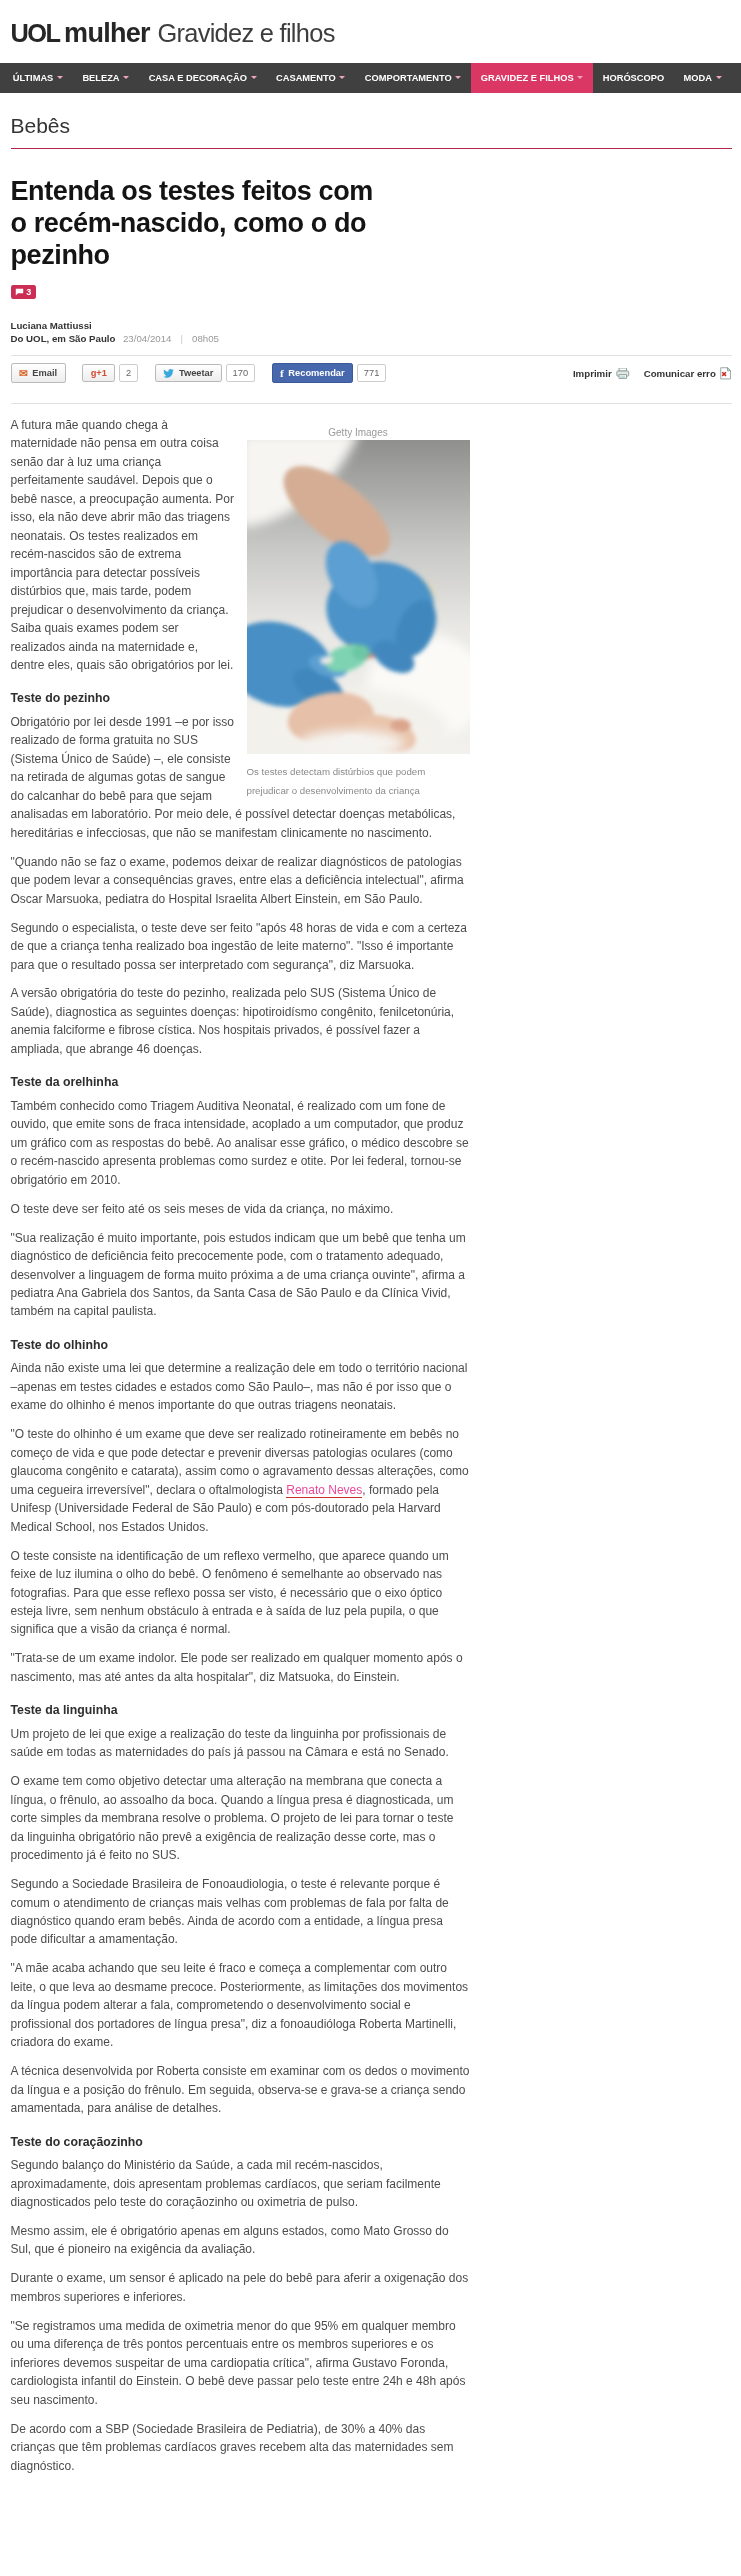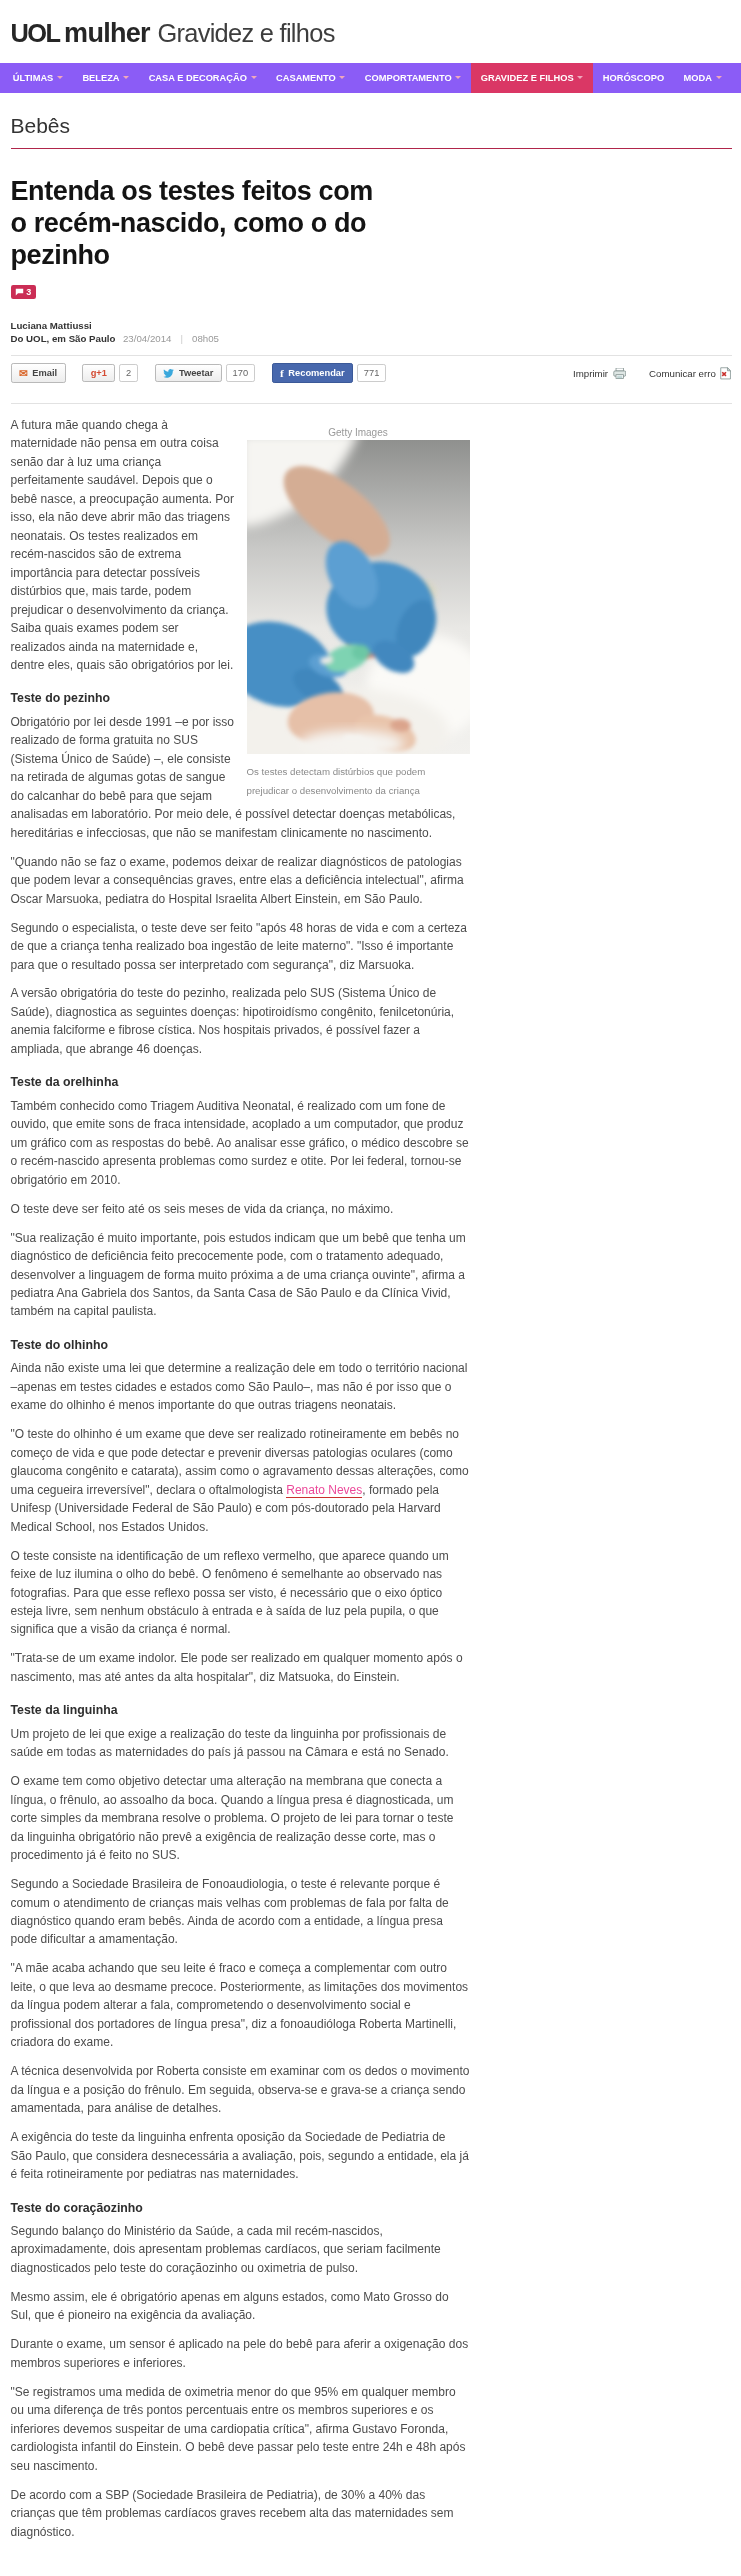--- a/index.html
+++ b/index.html
@@ -7,21 +7,21 @@
   body {
     width:742px; min-height:2576px; margin:0 auto;
     font-family:"Liberation Sans", sans-serif;
     color:#4c4c4c;
   }
   .masthead { padding:18px 10.5px 13.5px 10.5px; }
   .logo-uol { font-size:25.4px; font-weight:bold; letter-spacing:-1.5px; color:#262626; }
   .logo-mulher { font-size:27px; font-weight:bold; color:#262626; margin-left:4.5px; letter-spacing:-0.7px; }
   .logo-sub { font-size:25.4px; font-weight:normal; color:#3d3d3d; margin-left:7.5px; letter-spacing:-0.7px; }
 
-  .nav { background:#8b5cf6; height:30px; display:flex; align-items:stretch; padding:0 3px; }
+  .nav { background:#404040; height:30px; display:flex; align-items:stretch; padding:0 3px; }
   .nav-item {
     display:flex; align-items:center; padding:0 9.7px; color:#fff;
     font-size:9.3px; font-weight:bold; cursor:pointer; white-space:nowrap;
   }
   .nav-item.active { background:#da3765; }
   .nav-caret { margin-left:3.7px; width:0; height:0; border-left:3px solid transparent;
     border-right:3px solid transparent; border-top:3.7px solid #f0a8bc; }
 
   .wrap { padding:0 10.5px; }
 
@@ -50,21 +50,21 @@
     display:inline-flex; align-items:center; gap:4.5px;
     border:0.7px solid #b9b9b9; border-radius:2.2px; background:linear-gradient(#ffffff,#ededed);
     padding:3px 7.5px; font-size:9.3px; font-weight:bold; color:#444; cursor:pointer;
   }
   .count-box { border:0.7px solid #ccc; border-radius:2.2px; background:#fff; color:#666;
     font-size:9.3px; padding:3px 6px; margin-left:3.7px; }
   .gplus-label { color:#d44b33; font-weight:bold; }
   .fb-btn { background:#4868ad; border-color:#3b5998; color:#fff; }
   .fb-f { font-weight:bold; font-size:11.2px; font-family:"Liberation Serif", serif; }
   .share-gap { width:16.5px; }
-  .share-right { margin-left:auto; display:flex; align-items:center; gap:23px; }
+  .share-right { margin-left:auto; display:flex; align-items:center; gap:14px;font-weight:bold; }
   .tool-link { display:inline-flex; align-items:center; gap:4.5px; font-size:9.7px; color:#333; cursor:pointer; }
 
   .article-body { margin-top:12px; max-width:459px; font-size:12px; line-height:1.54; color:#4c4c4c; }
   .article-body p { margin-bottom:10.5px; }
   .article-body h4 { font-size:12.3px; color:#2e2e2e; margin:15px 0 4.5px 0; }
   .red-link { color:#ec4899; text-decoration:none; border-bottom:1.5px solid #c9302c; cursor:pointer; }
 
   figure.photo { float:right; width:223px; margin:9px 0 4.5px 12px; }
   .credit { text-align:center; font-size:10px; color:#999; margin-bottom:0; }
   .photo-svg { display:block; width:223px; height:314px; }
@@ -261,21 +261,20 @@
       <p>Ainda não existe uma lei que determine a realização dele em todo o território nacional –apenas em testes cidades e estados como São Paulo–, mas não é por isso que o exame do olhinho é menos importante do que outras triagens neonatais.</p>
       <p>"O teste do olhinho é um exame que deve ser realizado rotineiramente em bebês no começo de vida e que pode detectar e prevenir diversas patologias oculares (como glaucoma congênito e catarata), assim como o agravamento dessas alterações, como uma cegueira irreversível", declara o oftalmologista <a class="red-link">Renato Neves</a>, formado pela Unifesp (Universidade Federal de São Paulo) e com pós-doutorado pela Harvard Medical School, nos Estados Unidos.</p>
       <p>O teste consiste na identificação de um reflexo vermelho, que aparece quando um feixe de luz ilumina o olho do bebê. O fenômeno é semelhante ao observado nas fotografias. Para que esse reflexo possa ser visto, é necessário que o eixo óptico esteja livre, sem nenhum obstáculo à entrada e à saída de luz pela pupila, o que significa que a visão da criança é normal.</p>
       <p>"Trata-se de um exame indolor. Ele pode ser realizado em qualquer momento após o nascimento, mas até antes da alta hospitalar", diz Matsuoka, do Einstein.</p>
       <h4>Teste da linguinha</h4>
       <p>Um projeto de lei que exige a realização do teste da linguinha por profissionais de saúde em todas as maternidades do país já passou na Câmara e está no Senado.</p>
       <p>O exame tem como objetivo detectar uma alteração na membrana que conecta a língua, o frênulo, ao assoalho da boca. Quando a língua presa é diagnosticada, um corte simples da membrana resolve o problema. O projeto de lei para tornar o teste da linguinha obrigatório não prevê a exigência de realização desse corte, mas o procedimento já é feito no SUS.</p>
       <p>Segundo a Sociedade Brasileira de Fonoaudiologia, o teste é relevante porque é comum o atendimento de crianças mais velhas com problemas de fala por falta de diagnóstico quando eram bebês. Ainda de acordo com a entidade, a língua presa pode dificultar a amamentação.</p>
       <p>"A mãe acaba achando que seu leite é fraco e começa a complementar com outro leite, o que leva ao desmame precoce. Posteriormente, as limitações dos movimentos da língua  podem alterar a fala, comprometendo o desenvolvimento social e profissional dos portadores de língua presa", diz a fonoaudióloga Roberta Martinelli, criadora do exame.</p>
       <p>A técnica desenvolvida por Roberta consiste em examinar com os dedos o movimento da língua e a posição do frênulo. Em seguida, observa-se e grava-se a criança sendo amamentada, para análise de detalhes.</p>
-      <p>A exigência do teste da linguinha enfrenta oposição da Sociedade de Pediatria de São Paulo, que considera desnecessária a avaliação, pois, segundo a entidade, ela já é feita rotineiramente por pediatras nas maternidades.</p>
       <h4>Teste do coraçãozinho</h4>
       <p>Segundo balanço do Ministério da Saúde, a cada mil recém-nascidos, aproximadamente, dois apresentam problemas cardíacos, que seriam facilmente diagnosticados pelo teste do coraçãozinho ou oximetria de pulso.</p>
       <p>Mesmo assim, ele é obrigatório apenas em alguns estados, como Mato Grosso do Sul, que é pioneiro na exigência da avaliação.</p>
       <p>Durante o exame, um sensor é aplicado na pele do bebê para aferir a oxigenação dos membros superiores e inferiores.</p>
       <p>"Se registramos uma medida de oximetria menor do que 95% em qualquer membro ou uma diferença de três pontos percentuais entre os membros superiores e os inferiores devemos suspeitar de uma cardiopatia crítica", afirma Gustavo Foronda, cardiologista infantil do Einstein. O bebê deve passar pelo teste entre 24h e 48h após seu nascimento.</p>
       <p>De acordo com a SBP (Sociedade Brasileira de Pediatria), de 30% a 40% das crianças que têm problemas cardíacos graves recebem alta das maternidades sem diagnóstico.</p>
     </div>
 
 </div>
 

